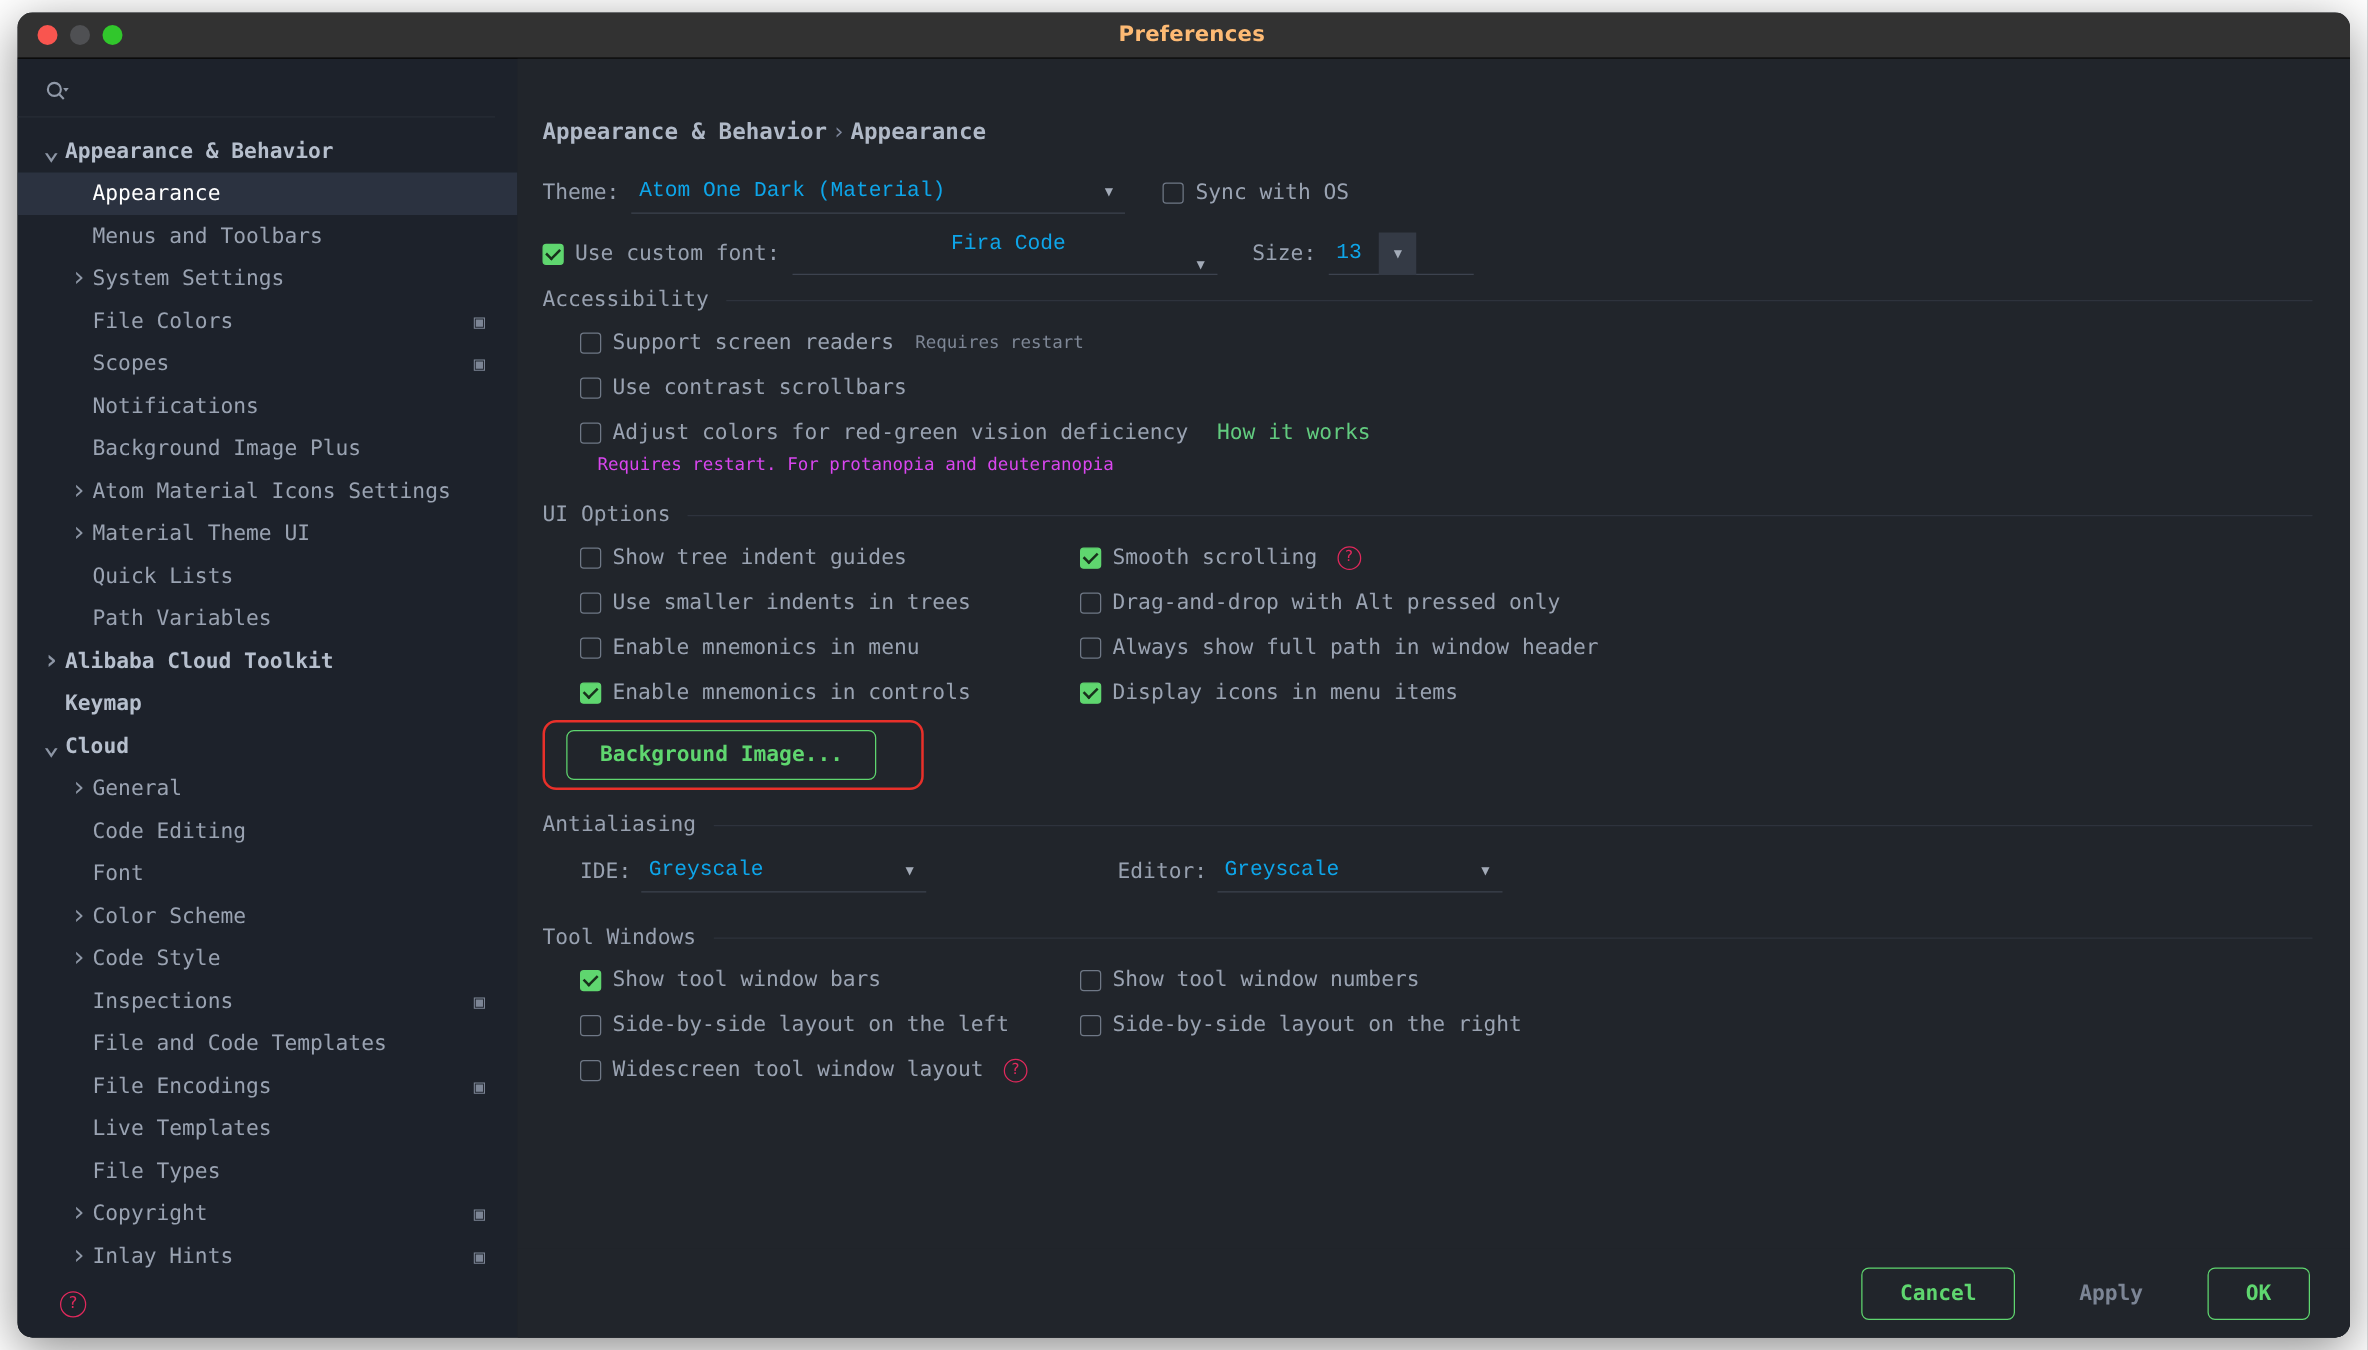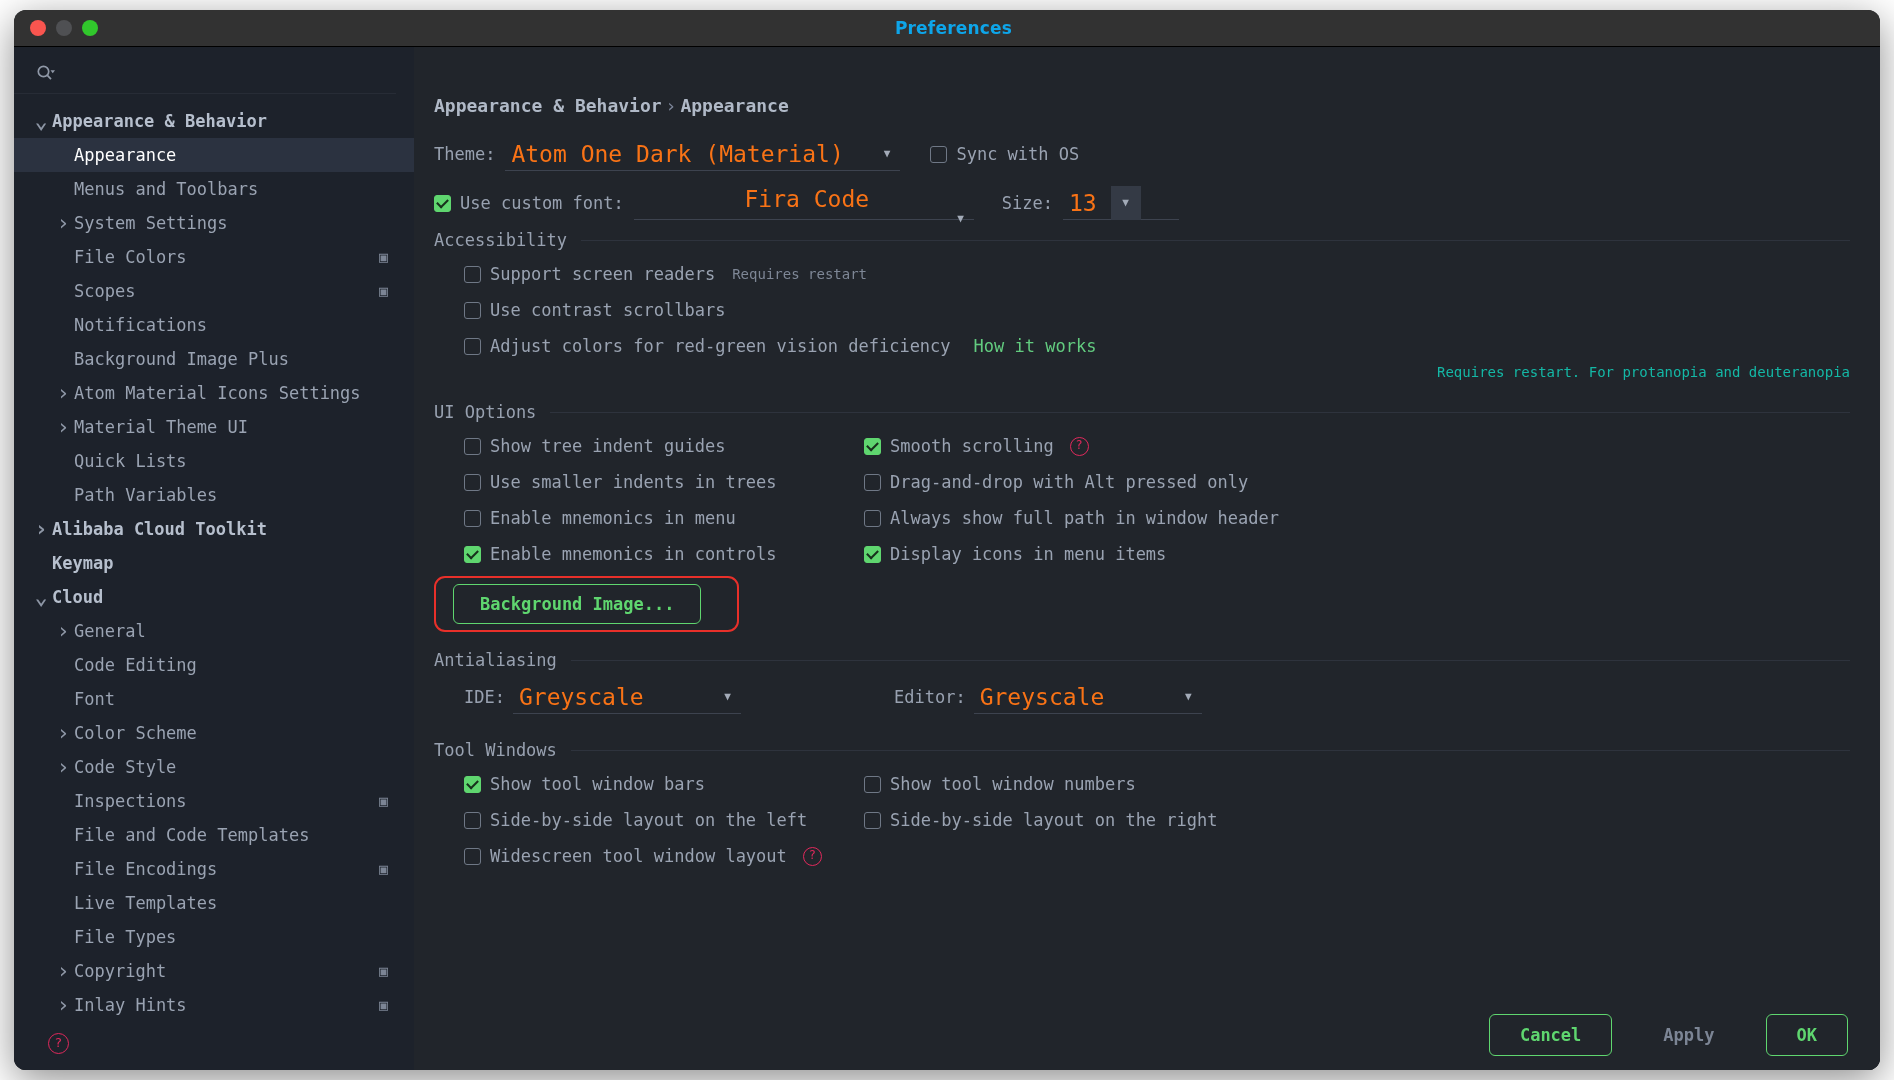--- a/index.html
+++ b/index.html
@@ -51,21 +51,21 @@
   .dot.grey { background: #4f5053; }
   .dot.green { background: #31c72c; }
 
   .wintitle {
     position: absolute;
     left: 13px; right: 0;
     text-align: center;
     font-family: "DejaVu Sans", sans-serif;
     font-weight: bold;
     font-size: 17px;
-    color: #0ea5e9;
+    color: #fdba74;
     letter-spacing: 0.2px;
     pointer-events: none;
   }
 
   .body {
     display: flex;
     height: 1024px;
     background: #21252b;
   }
 
@@ -176,24 +176,25 @@
   
   .combo {
     position: relative;
     display: inline-flex;
     align-items: center;
     border-bottom: 1.5px solid #3d434f;
     height: 34px;
     box-sizing: border-box;
   }
   .combo .cval {
-    color: #f97316;
-    font-size: 23px;
+    color: #0ea5e9;
+    font-size: 17px;
     padding-left: 6px;
     white-space: nowrap;
+    font-family: Liberation Mono, monospace;
   }
   .combo .caret {
     margin-left: auto;
     padding-right: 10px;
     padding-left: 18px;
     color: #a3abb8;
     font-size: 11px;
   }
 
   .combo.boxedcaret .caret {
@@ -252,24 +253,23 @@
     color: #98a1b0;
     font-size: 17px;
   }
   .sect .line {
     flex: 1;
     height: 1px;
     background: #2e333d;
   }
 
   .subnote {
-    color: #14b8a6;
+    color: #d946ef;
     font-size: 14px;
     padding-left: 44px;
-    text-align: right;
   }
 
   .q-badge {
     width: 17px; height: 17px;
     border: 1.4px solid #e0295c;
     border-radius: 50%;
     color: #e0295c;
     font-size: 12px;
     line-height: 15px;
     text-align: center;

